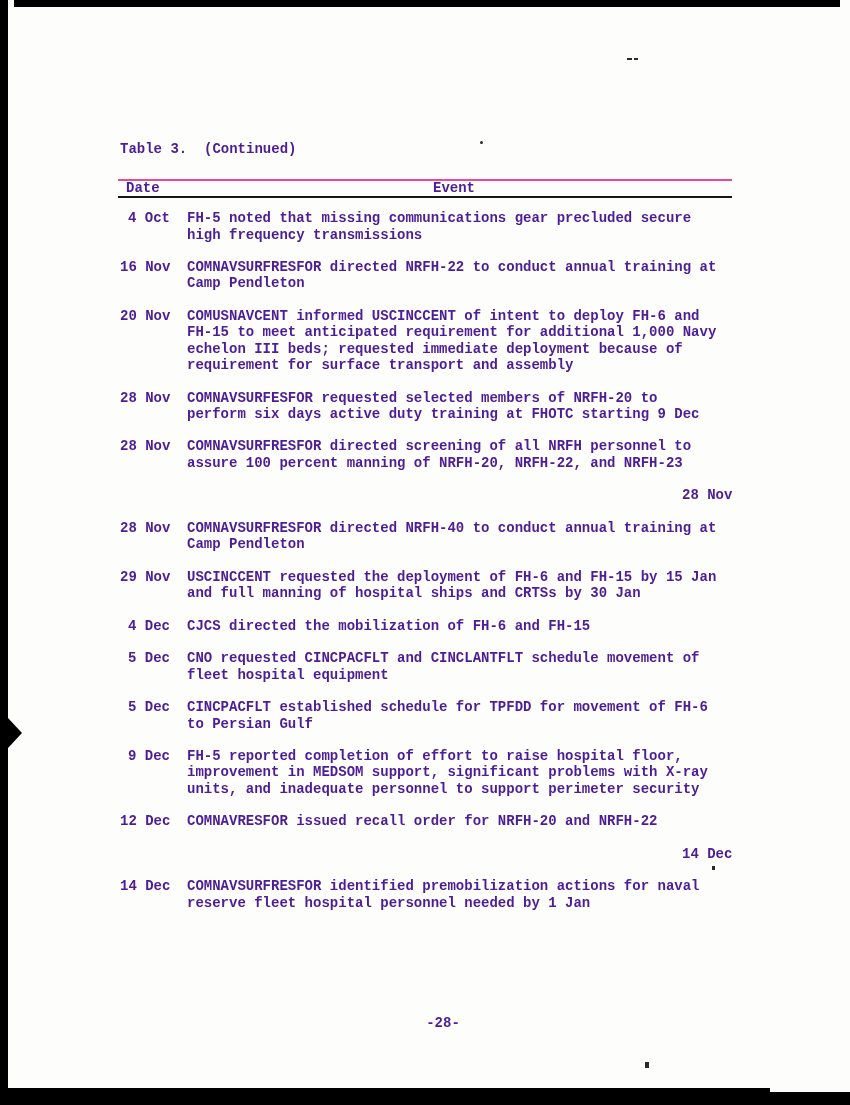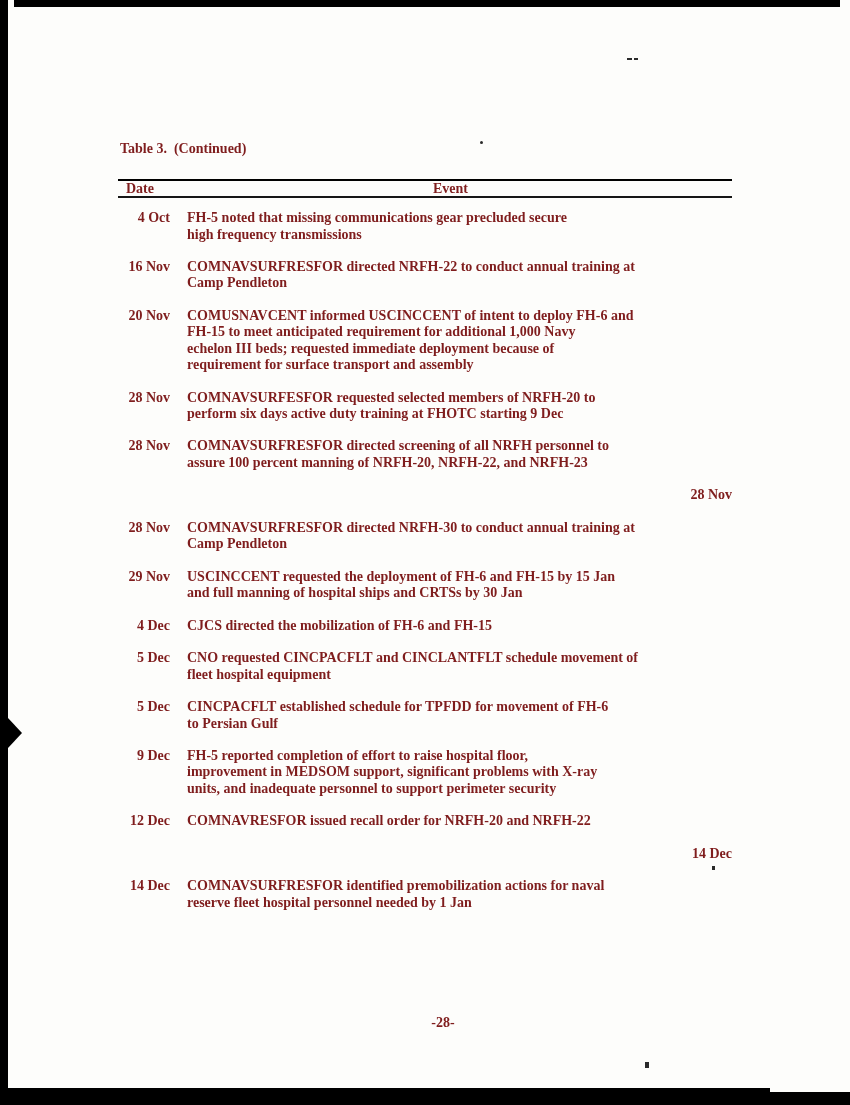--- a/index.html
+++ b/index.html
@@ -6,22 +6,22 @@
     margin: 0;
     padding: 0;
     background: #e9e9e9;
   }
   .page {
     position: relative;
     width: 850px;
     height: 1105px;
     background: #fdfdfb;
     overflow: hidden;
-    font-family: Liberation Serif, serif;
-    color: #7f1d1d;
+    font-family: Liberation Mono, monospace;
+    color: #4c1d95;
     font-weight: bold;
   }
 
   
   .scan-bar-top {
     position: absolute;
     top: 0; left: 14px; right: 10px;
     height: 7px;
     background: #000;
   }
@@ -74,21 +74,21 @@
   .doc-title {
     margin: 0 0 22px 0;
     white-space: pre;
   }
   .table-wrap {
     margin-left: -2px;
     width: 614px;
   }
   .table-header {
     position: relative;
-    border-top: 2px solid #000000;
+    border-top: 2px solid #ec4899;
     border-bottom: 2px solid #161616;
     height: 15px;
     line-height: 15px;
   }
   .col-date-label {
     position: absolute;
     left: 8px;
     top: 0;
   }
   .col-event-label {
@@ -175,21 +175,21 @@
           <div class="row">
             <div class="date-cell">28 Nov</div>
             <div class="event-cell">COMNAVSURFRESFOR directed screening of all NRFH personnel to
 assure 100 percent manning of NRFH-20, NRFH-22, and NRFH-23</div>
           </div>
           <div class="row">
             <div class="date-cell">28 Nov</div>
           </div>
           <div class="row">
             <div class="date-cell">28 Nov</div>
-            <div class="event-cell">COMNAVSURFRESFOR directed NRFH-30 to conduct annual training at
+            <div class="event-cell">COMNAVSURFRESFOR directed NRFH-40 to conduct annual training at
 Camp Pendleton</div>
           </div>
           <div class="row">
             <div class="date-cell">29 Nov</div>
             <div class="event-cell">USCINCCENT requested the deployment of FH-6 and FH-15 by 15 Jan
 and full manning of hospital ships and CRTSs by 30 Jan</div>
           </div>
           <div class="row">
             <div class="date-cell">4 Dec</div>
             <div class="event-cell">CJCS directed the mobilization of FH-6 and FH-15</div>

